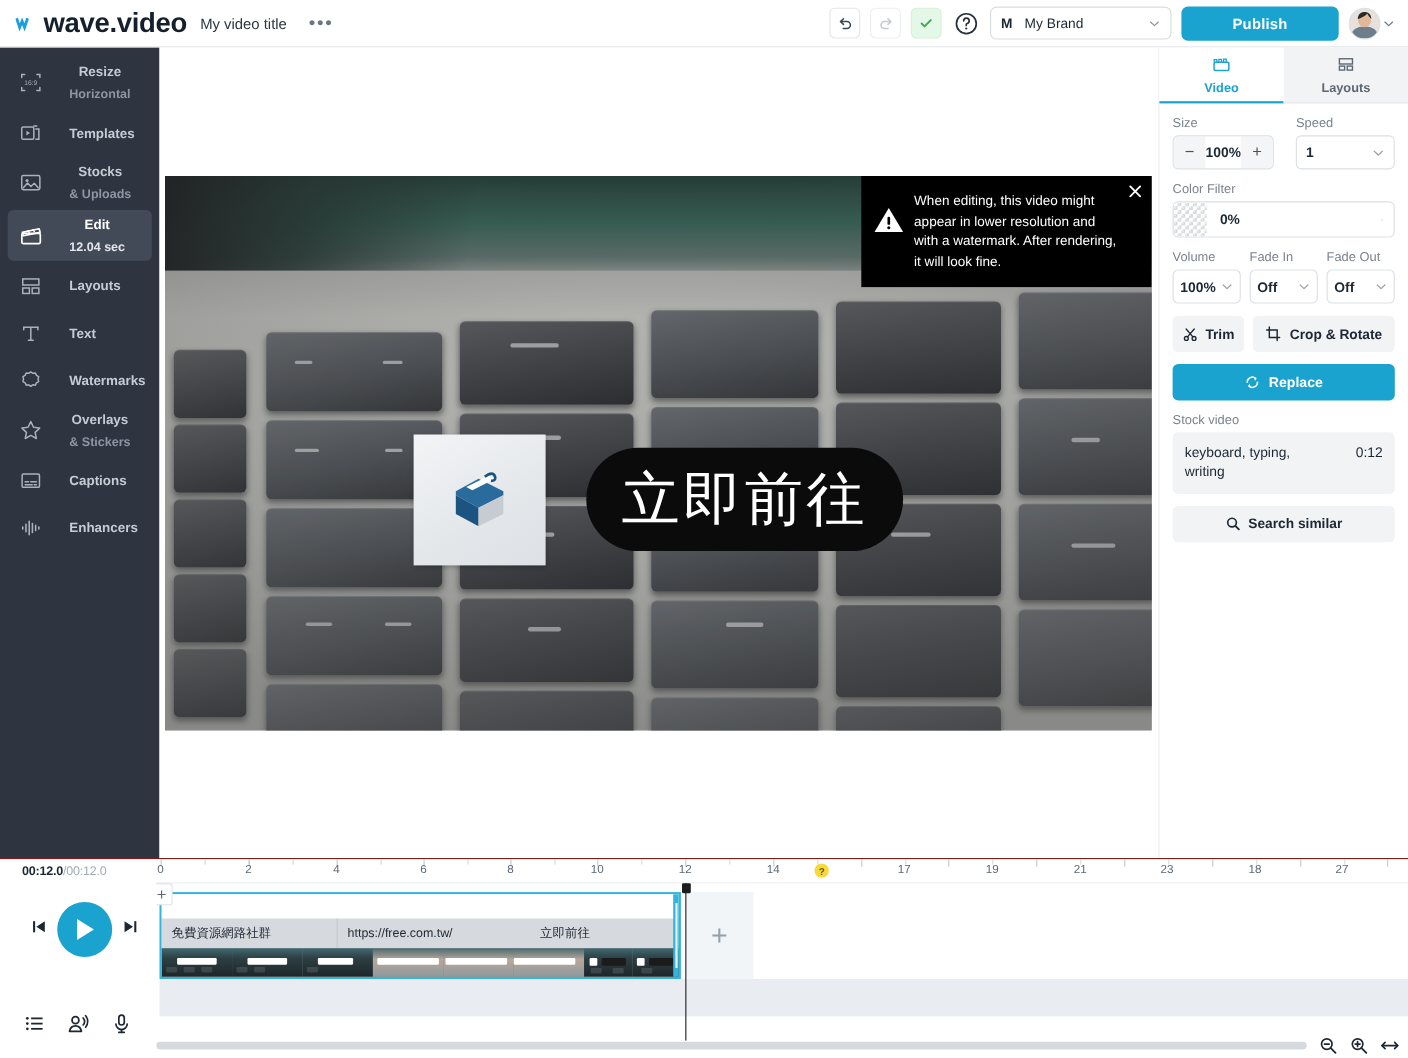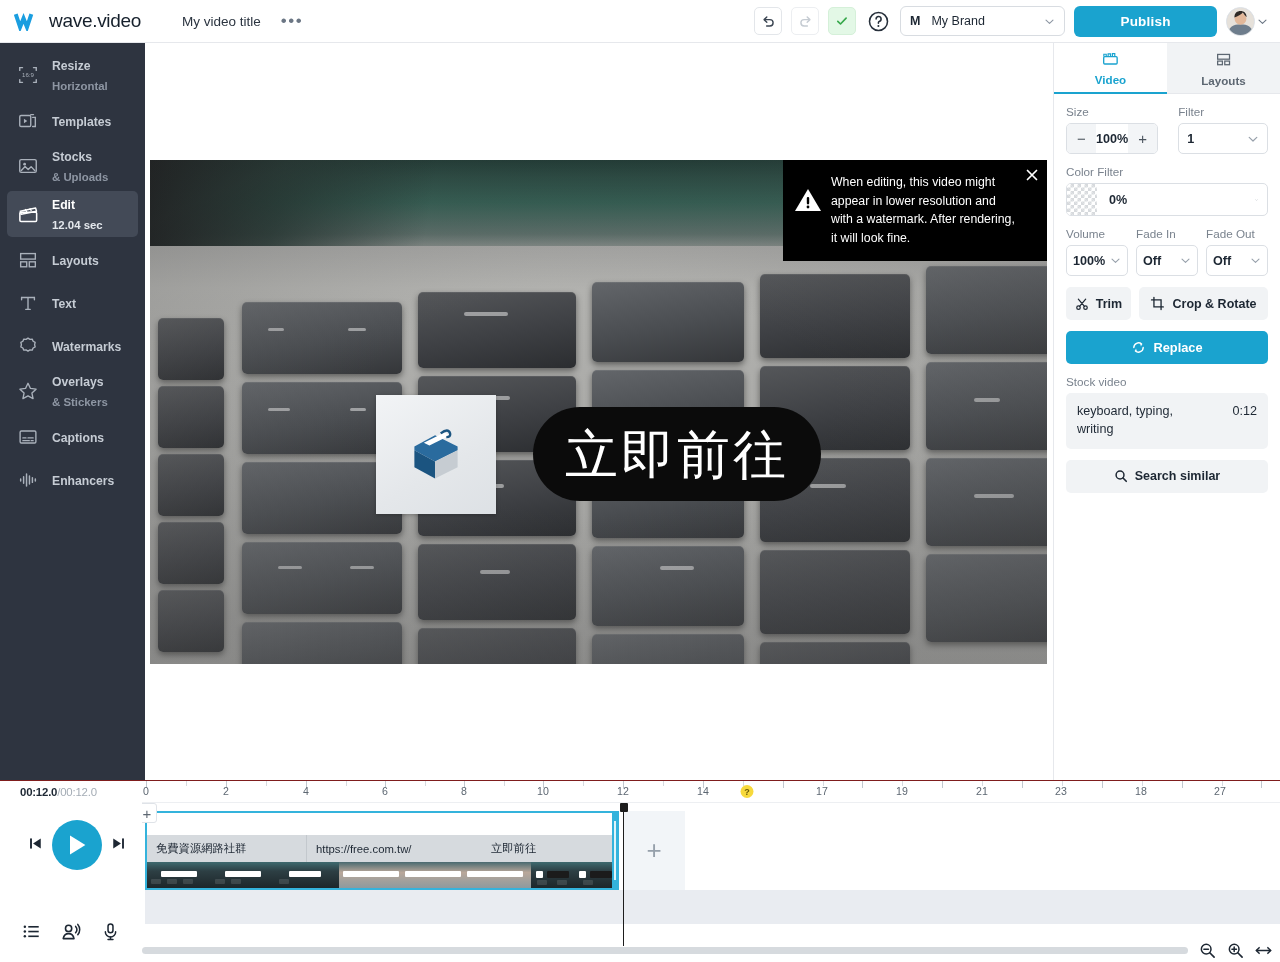--- a/index.html
+++ b/index.html
@@ -10,21 +10,21 @@
   }
   .app { position: relative; width: 1280px; height: 962px; display: flex; flex-direction: column; }
 
   
   .topbar {
     height: 43px; min-height: 43px; background: #fff; border-bottom: 1px solid #e6e8ec;
     display: flex; align-items: center; padding: 0 12px 0 14px; position: relative; z-index: 30;
   }
   .logo-wrap { display: flex; align-items: center; gap: 9px; width: 156px; }
   .logo-mark { width: 26px; height: 20px; display: block; }
-  .logo-text { font-size: 19px; font-weight: normal; color: #16202c; letter-spacing: -0.3px; }
+  .logo-text { font-size: 25px; font-weight: bold; color: #16202c; letter-spacing: -0.3px; }
   .vtitle { font-size: 13.5px; color: #2b3440; margin-left: 12px; }
   .dots { margin-left: 20px; color: #6b7684; font-size: 17px; letter-spacing: 1.5px; line-height: 10px; cursor: pointer; }
   .topbar-right { margin-left: auto; display: flex; align-items: center; gap: 9px; }
   .icon-btn {
     width: 28px; height: 28px; border: 1px solid #e3e6ea; border-radius: 5px; background: #fff;
     display: flex; align-items: center; justify-content: center; cursor: pointer;
   }
   .icon-btn.ghost { border-color: #eceef1; }
   .icon-btn.ok { background: #e3f8e6; border-color: #d5f0d9; }
   .icon-btn.plain { border: none; background: transparent; width: 26px; }
@@ -42,22 +42,22 @@
   .avatar {
     width: 29px; height: 29px; border-radius: 50%; overflow: hidden; border: 1px solid #dfe3e8; background: #cfd6dd;
   }
 
   
   .body-row { flex: 1; display: flex; min-height: 0; }
 
   
   .leftnav { width: 145px; min-width: 145px; background: #2e3440; padding-top: 9px; }
   .nav-item {
-    display: flex; align-items: center; gap: 12px; height: 41px; margin: 0 7px 2px 7px;
-    padding: 0 9px; border-radius: 5px; cursor: pointer;
+    display: flex; align-items: center; gap: 23px; height: 41px; margin: 0 7px 2px 7px;
+    padding: 0 9px; border-radius: 5px; cursor: pointer; text-align: center;
   }
   .nav-item.tall { height: 46px; }
   .nav-item.active { background: #434a57; }
   .nav-ico { width: 24px; height: 24px; flex: 0 0 24px; display: flex; align-items: center; justify-content: center; }
   .nav-tx { line-height: 1.22; }
   .nav-tx .l1 { font-size: 12.2px; color: #c6ccd4; font-weight: bold; }
   .nav-item.active .nav-tx .l1 { color: #fff; }
   .nav-tx .l2 { font-size: 11.4px; color: #8e96a3; font-weight: bold; }
   .nav-item.active .nav-tx .l2 { color: #e3e7ec; }
 
@@ -537,21 +537,21 @@
         <div class="row2" style="margin-bottom:11px;">
           <div class="col">
             <div class="fld-label">Size</div>
             <div class="stepper">
               <div class="sbtn">−</div>
               <div class="sval">100%</div>
               <div class="sbtn">+</div>
             </div>
           </div>
           <div class="col">
-            <div class="fld-label">Filter</div>
+            <div class="fld-label">Speed</div>
             <div class="selbox">
               <span>1</span>
               <svg class="caret" width="12" height="12" viewBox="0 0 12 12">
                 <path d="M2.2 4.4 L6 8 L9.8 4.4" stroke="#97a0ab" stroke-width="1.2" fill="none" stroke-linecap="round" stroke-linejoin="round"></path>
               </svg>
             </div>
           </div>
         </div>
 
         <div style="margin-bottom:11px;">

